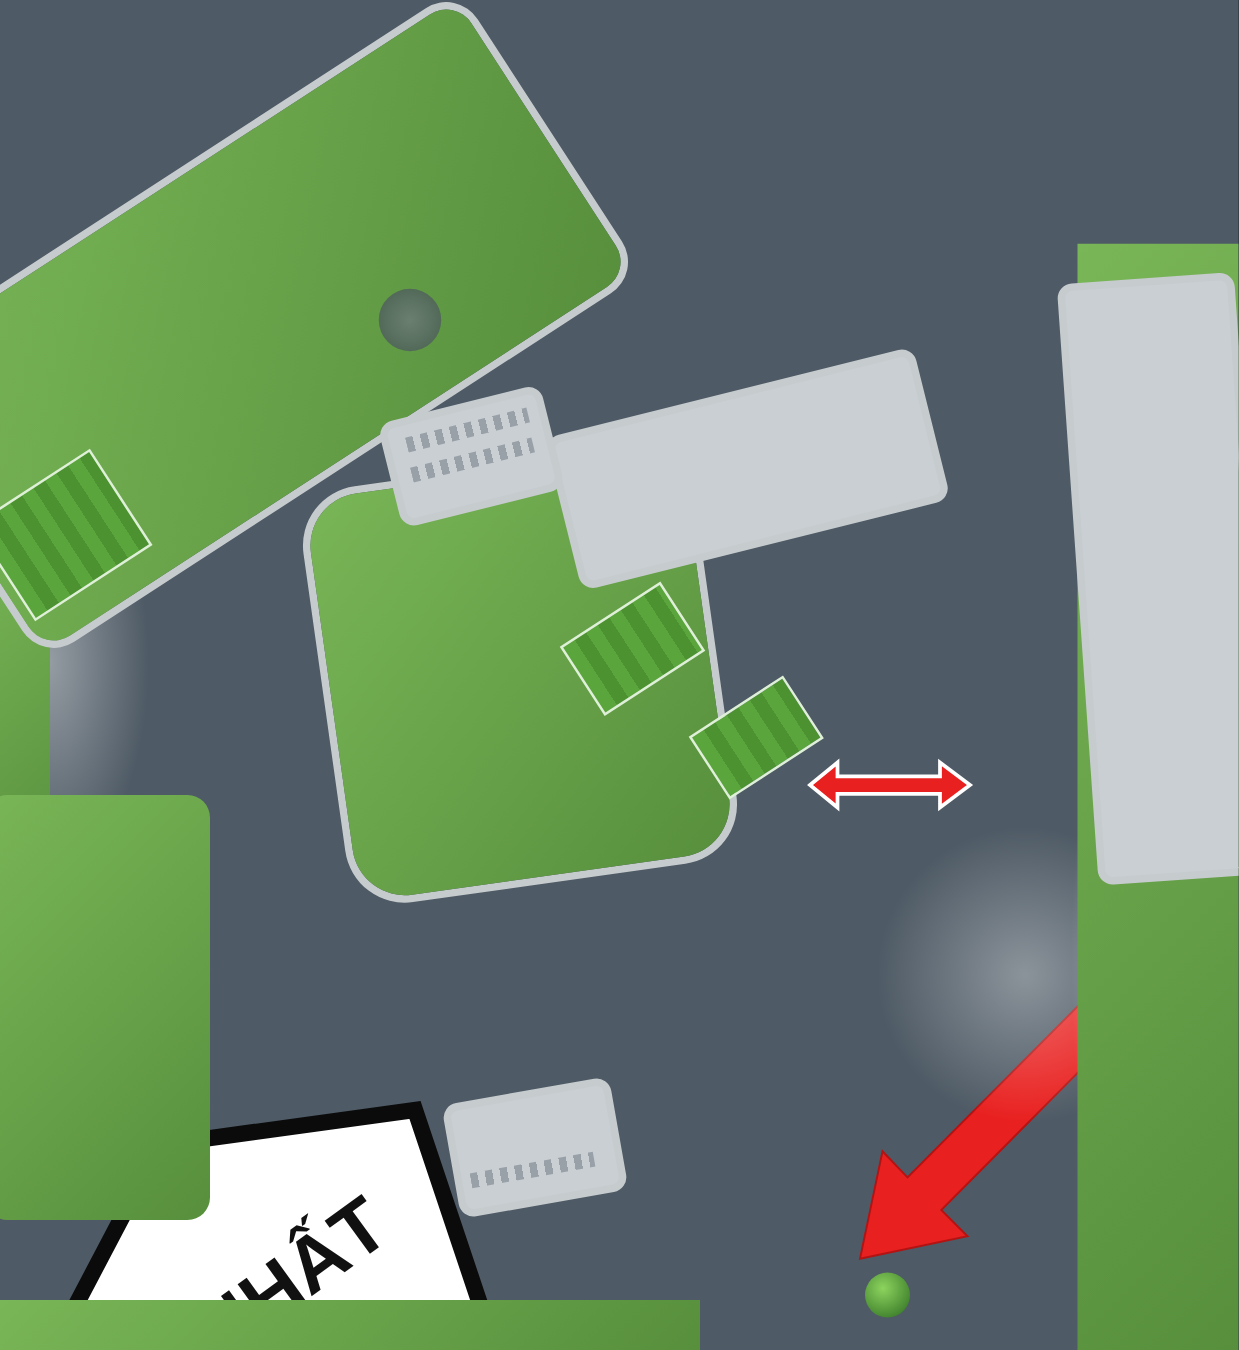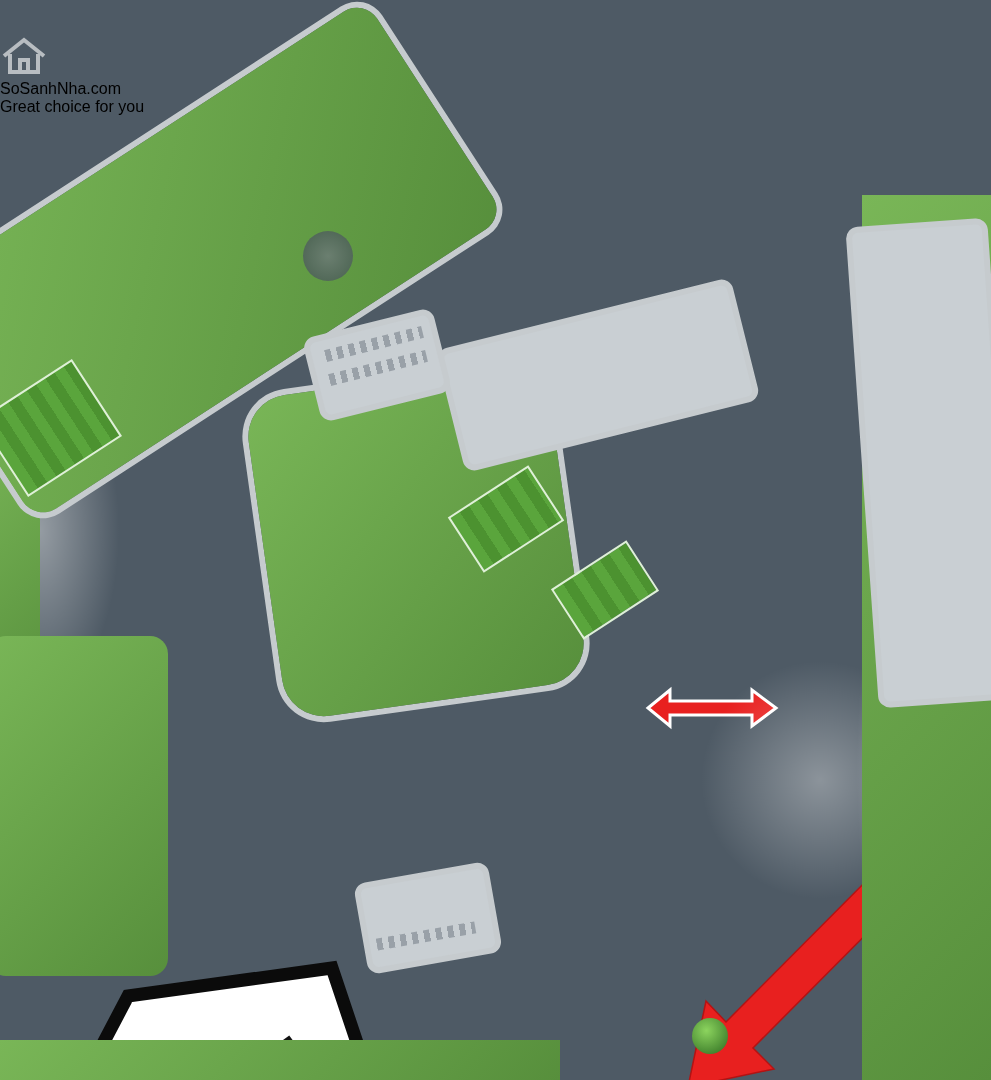--- a/index.html
+++ b/index.html
@@ -110,28 +110,20 @@
   
   <div class="bldg-white abs" style="left:893px;top:0;width:56px;height:36px;transform:rotate(-5deg);"></div>
   <div id="corner-redbox" style="left:948px;top:-4px;width:44px;height:36px;"></div>
 
   
   <div class="fog abs" style="left:856px;top:560px;width:135px;height:520px;background:radial-gradient(ellipse at 60% 40%,rgba(255,255,255,.55),rgba(255,255,255,0) 70%);"></div>
   <div class="fog abs" style="left:700px;top:660px;width:240px;height:240px;background:radial-gradient(ellipse,rgba(255,255,255,.35),rgba(255,255,255,0) 70%);"></div>
   <div class="fog abs" style="left:-40px;top:360px;width:160px;height:340px;background:radial-gradient(ellipse,rgba(255,255,255,.4),rgba(255,255,255,0) 70%);"></div>
 
   
-  <div id="watermark" style="left:340px;top:372px;">
-    <svg width="48" height="40" viewBox="0 0 24 20" style="opacity:.6;">
-      <path d="M2 10 L12 2 L22 10 M5 9 V18 H19 V9 M10 18 V12 H14 V18" fill="none" stroke="#fff" stroke-width="2"></path>
-    </svg>
-    <div id="wm-brand">SoSanhNha.com</div>
-    <div id="wm-line"></div>
-    <div id="wm-tag">Great choice for you</div>
-  </div>
 
   
   <div id="redbox" style="left:542px;top:690px;width:148px;height:186px;"></div>
 
   
   <svg id="overlay" width="991" height="1080" viewBox="0 0 991 1080">
     <polygon points="898,547 726,720 706,699 688,785 774,767 753,746 925,573" fill="#E8201F" stroke="#b31313" stroke-width="1.5"></polygon>
     <polygon points="648,406 670,388 670,399 752,399 752,388 776,406 752,424 752,413 670,413 670,424" fill="#E8201F" stroke="#ffffff" stroke-width="3"></polygon>
     <polygon points="701,872 725,872 725,936 742,936 713,976 684,936 701,936" fill="#E8201F" stroke="#ffffff" stroke-width="3"></polygon>
     <polygon points="128,694 332,666 397,860 298,1078 148,1080 16,1042 4,930" fill="#ffffff" stroke="#0b0b0b" stroke-width="13"></polygon>

